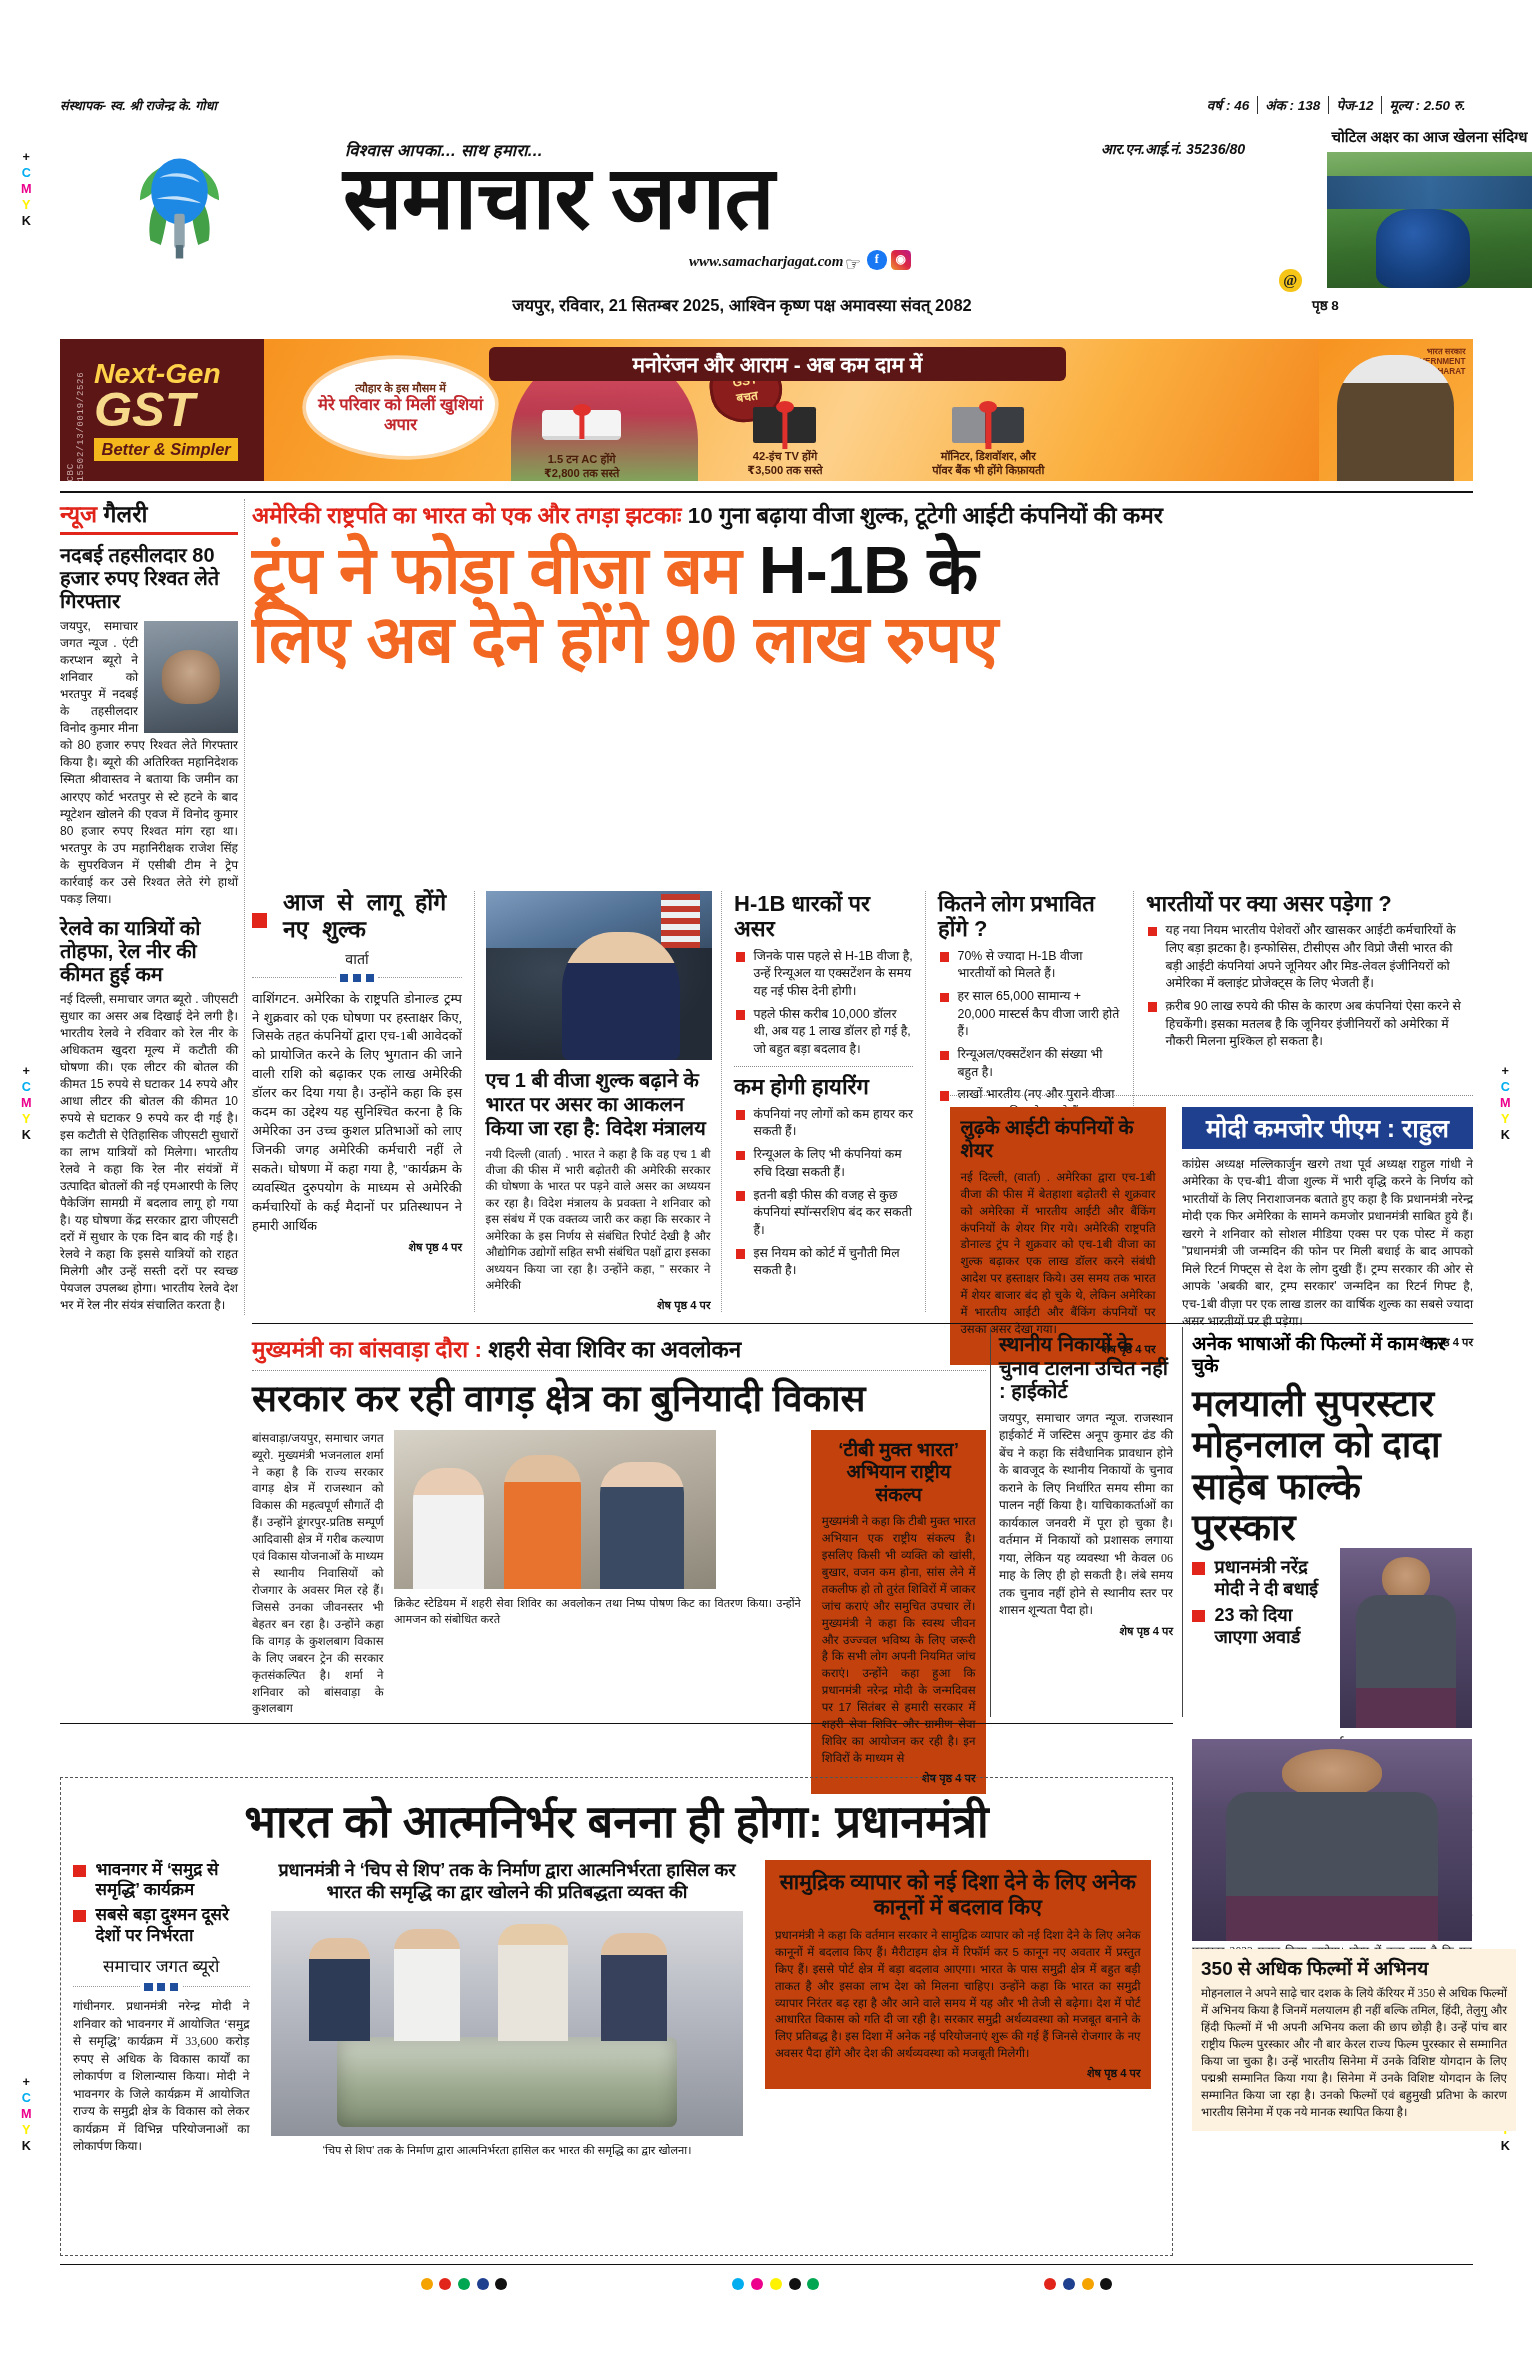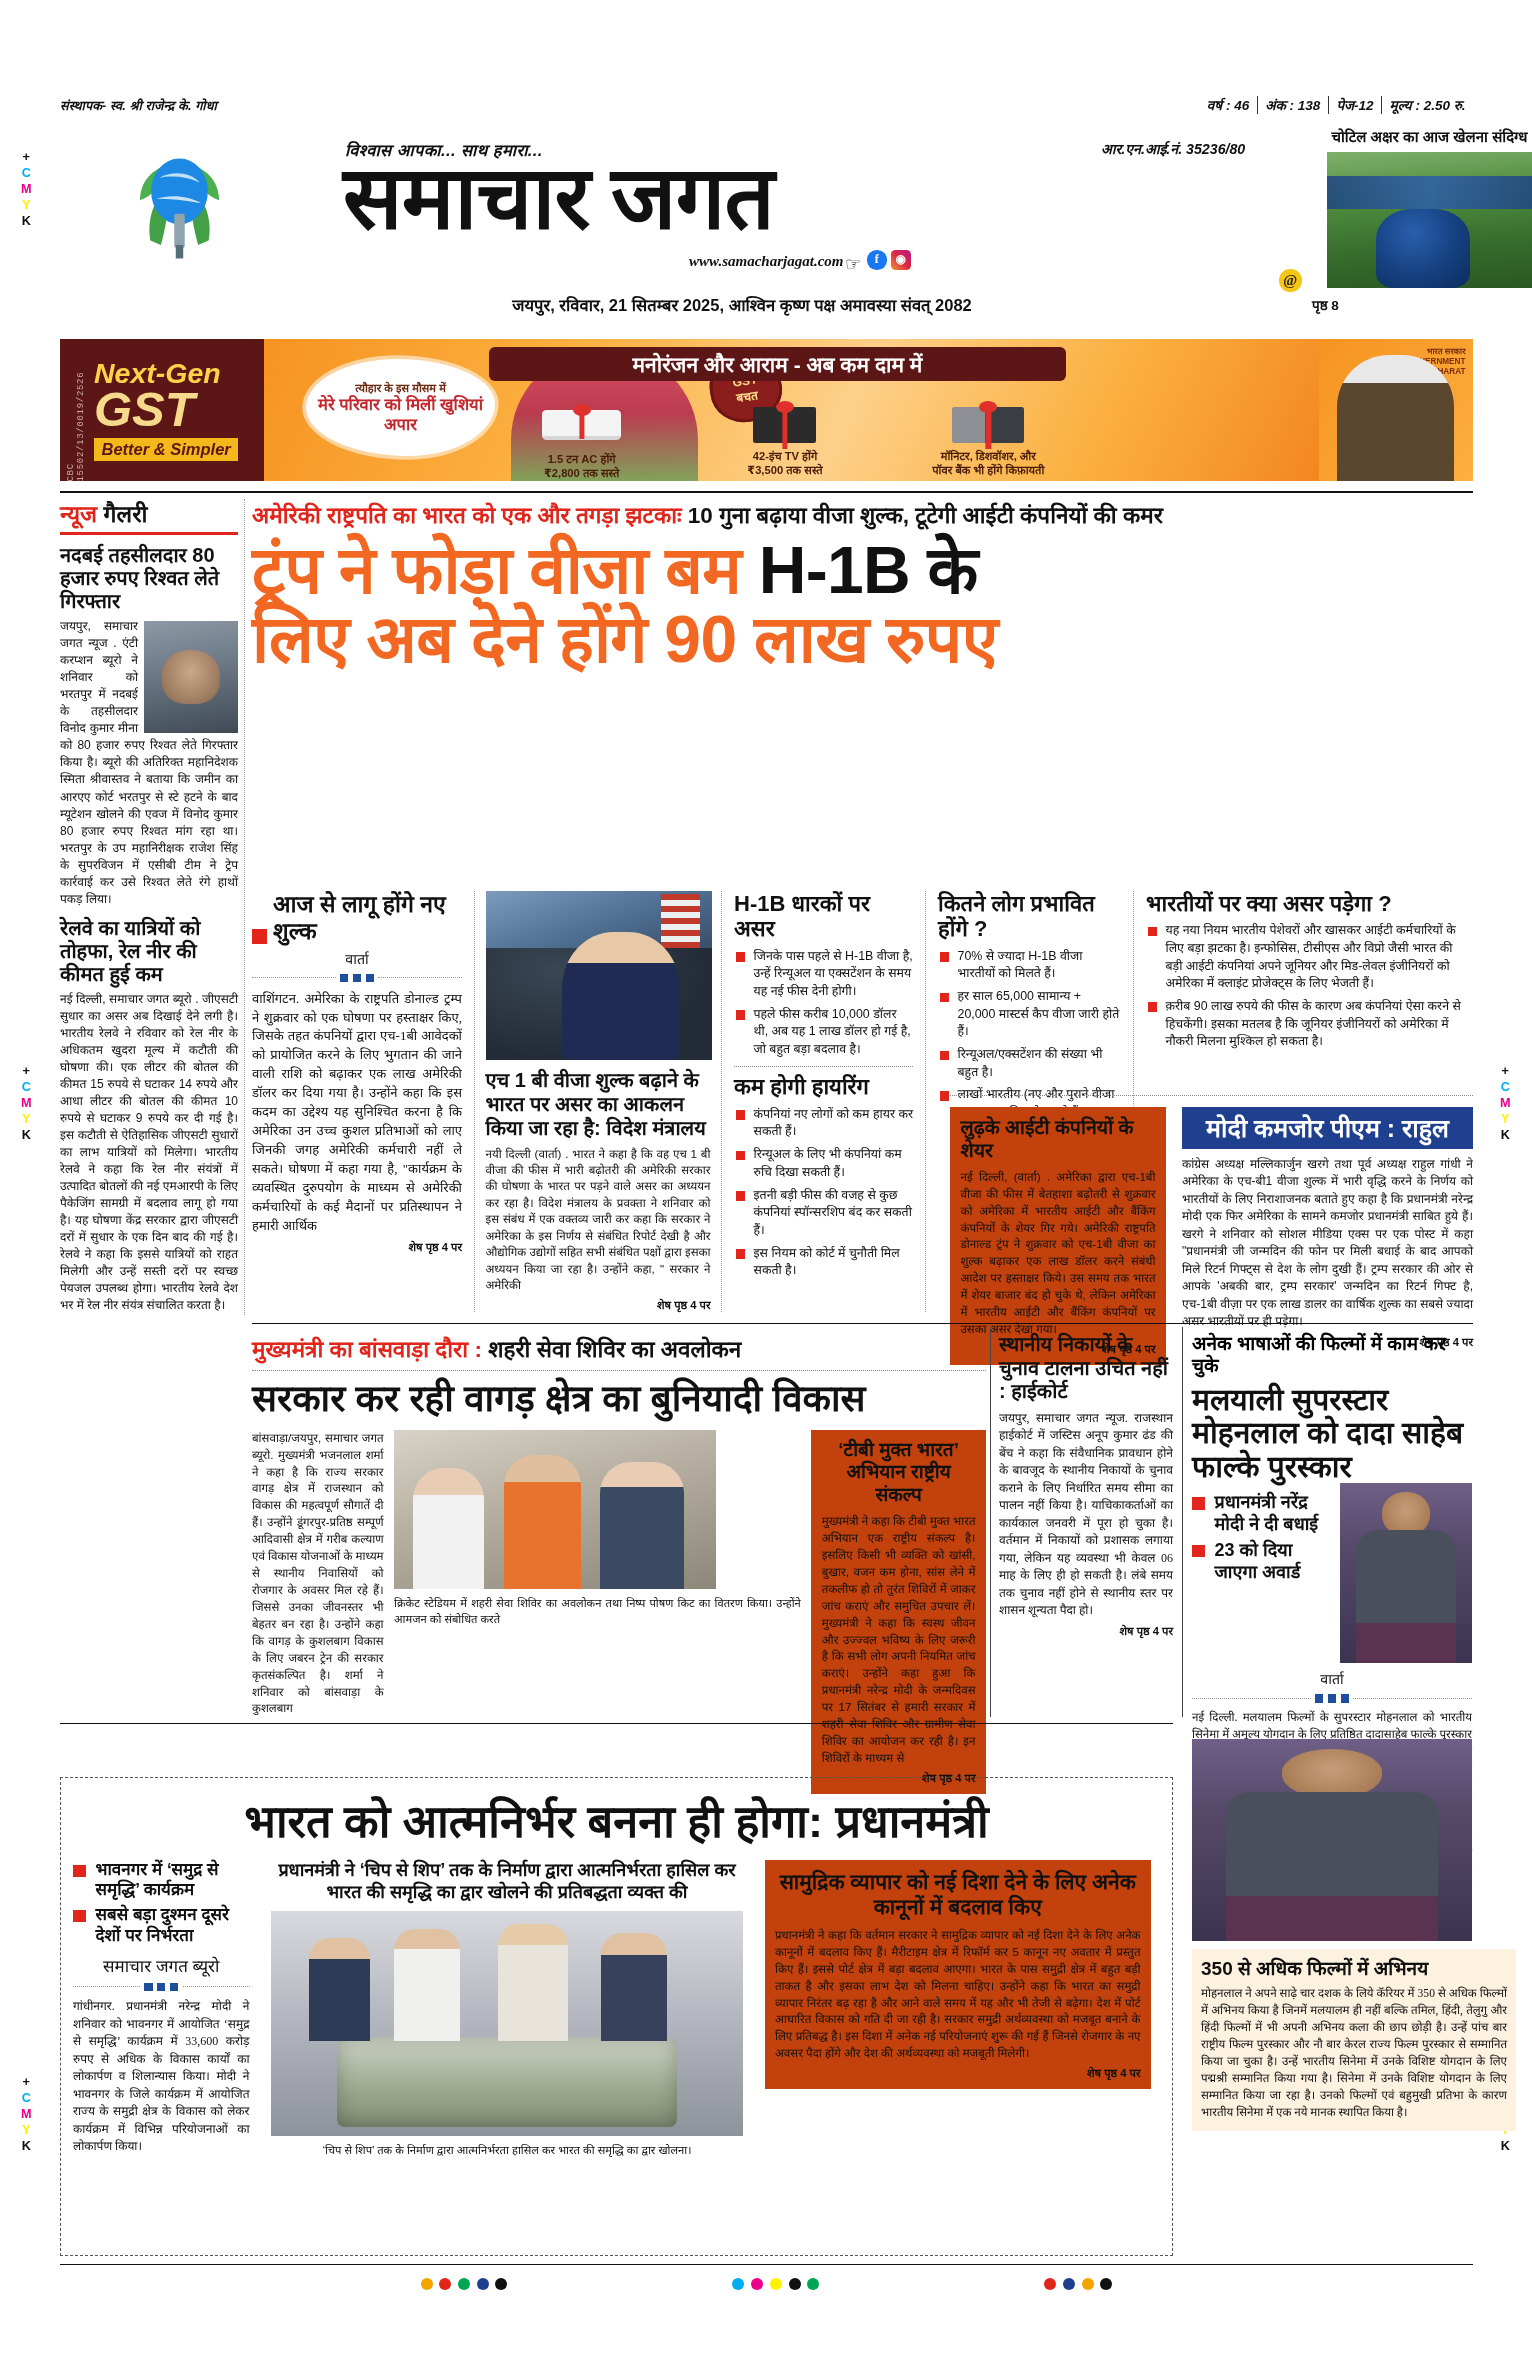--- a/index.html
+++ b/index.html
@@ -176,21 +176,21 @@
   .headline .blk { color:#111; }
 
   
   .subgrid { position:absolute; left:252px; top:891px; width:1221px; display:flex; }
   .col-a { width:222px; padding-right:12px; }
   .col-photo { width:247px; padding:0 10.5px; }
   .col-b { width:204px; padding:0 12px; }
   .col-c { width:208px; padding:0 12px; }
   .col-d { width:328px; padding-left:12px; }
 
-  .bullethead { display:flex; align-items:flex-end; gap:6px; }
+  .bullethead { display:flex; align-items:center; gap:16px;font-family:Liberation Mono, monospace; }
   .redsq { width:15px; height:15px; background:#e1251b; flex:none; margin-top:6px; }
   .sub-h1 { font-size:23px; font-weight:900; line-height:1.16; }
   .byline { text-align:center; font-size:14.2px; margin-top:4.5px; }
   .dotsep { display:flex; align-items:center; gap:4.5px; margin:6px 0 7.5px; }
   .dotsep .line { flex:1; border-top:1.5px dotted #999; }
   .dotsep .sq { width:8.2px; height:8.2px; background:#1f4e9c; }
   .body { font-size:12.4px; line-height:1.46; text-align:justify; }
   .body.serif { font-family:"Liberation Serif","DejaVu Serif",serif; font-size:13px; }
 
   .photo-main {
@@ -246,21 +246,21 @@
   .cm-c3 { width:225px; padding-left:10.5px; }
   .cm-inner-h { font-size:19px; font-weight:900; line-height:1.2; text-align:center; }
 
   
   .localcol { position:absolute; left:999px; top:1333px; width:174px; }
   .local-h { font-size:20px; font-weight:900; line-height:1.18; }
 
   
   .mohan { position:absolute; left:1192px; top:1333px; width:280px; }
   .mohan-kicker { font-size:19px; font-weight:700; color:#000000; line-height:1.15; }
-  .mohan-head { font-size:30px; font-weight:900; line-height:1.12; margin-top:6px; }
+  .mohan-head { font-size:37px; font-weight:900; line-height:1.12; margin-top:6px; }
   .mohan-bul { margin-top:9px; }
   .mohan-bul li { position:relative; padding-left:22.5px; margin-bottom:4.5px; font-size:18px; font-weight:900; line-height:1.2; list-style:none; }
   .mohan-bul li::before { content:""; position:absolute; left:0; top:4.5px; width:12.7px; height:12.7px; background:#e1251b; }
   .mohan-photo {
     width:184px; height:247px; margin-top:7.5px; position:relative; overflow:hidden;
     background:linear-gradient(180deg,#6f5f86 0%,#564a6b 35%,#3b3350 100%);
   }
   .mohan-photo .head { position:absolute; left:32%; top:5%; width:36%; height:24%;
     background:radial-gradient(ellipse at 50% 42%, #c79d79 0%, #a87c57 72%, #8b6344 100%); border-radius:48%; }
   .mohan-photo .torso { position:absolute; left:12%; top:26%; width:76%; height:74%;

